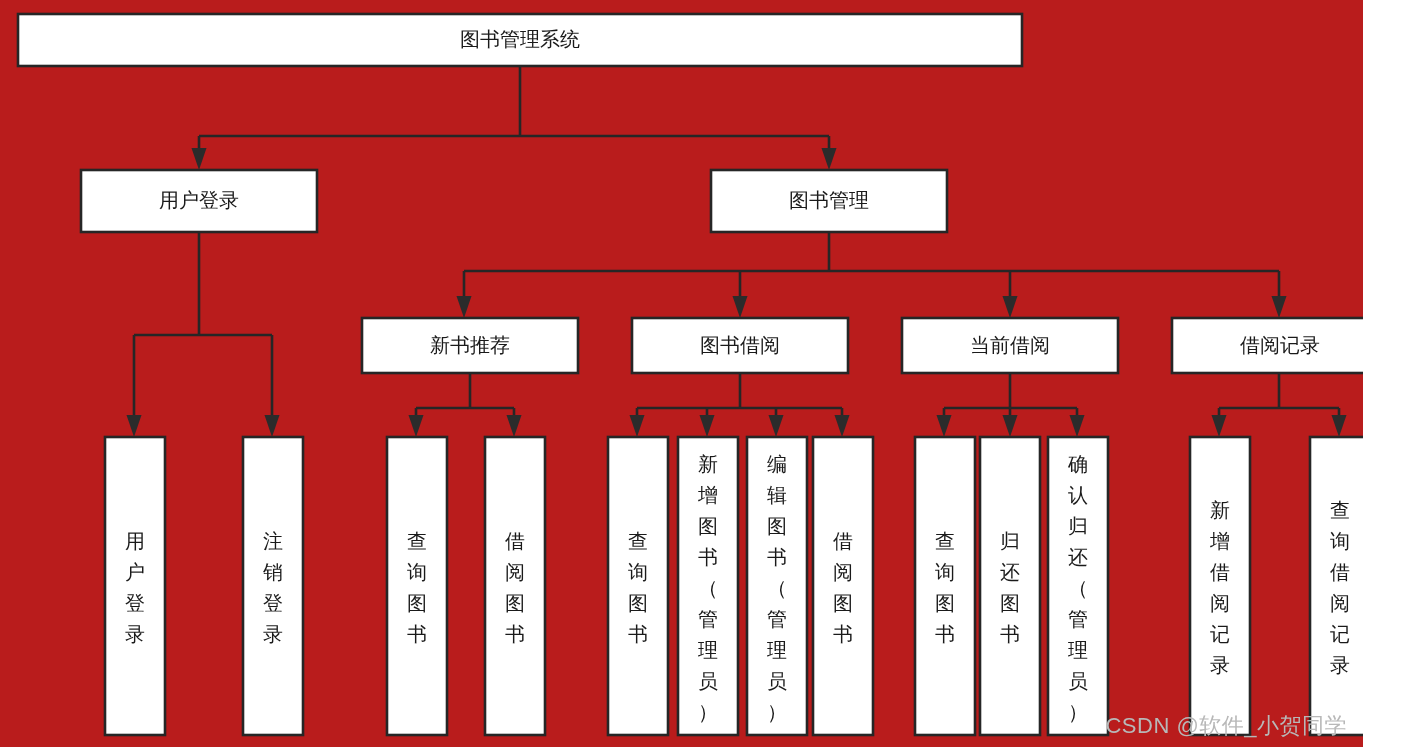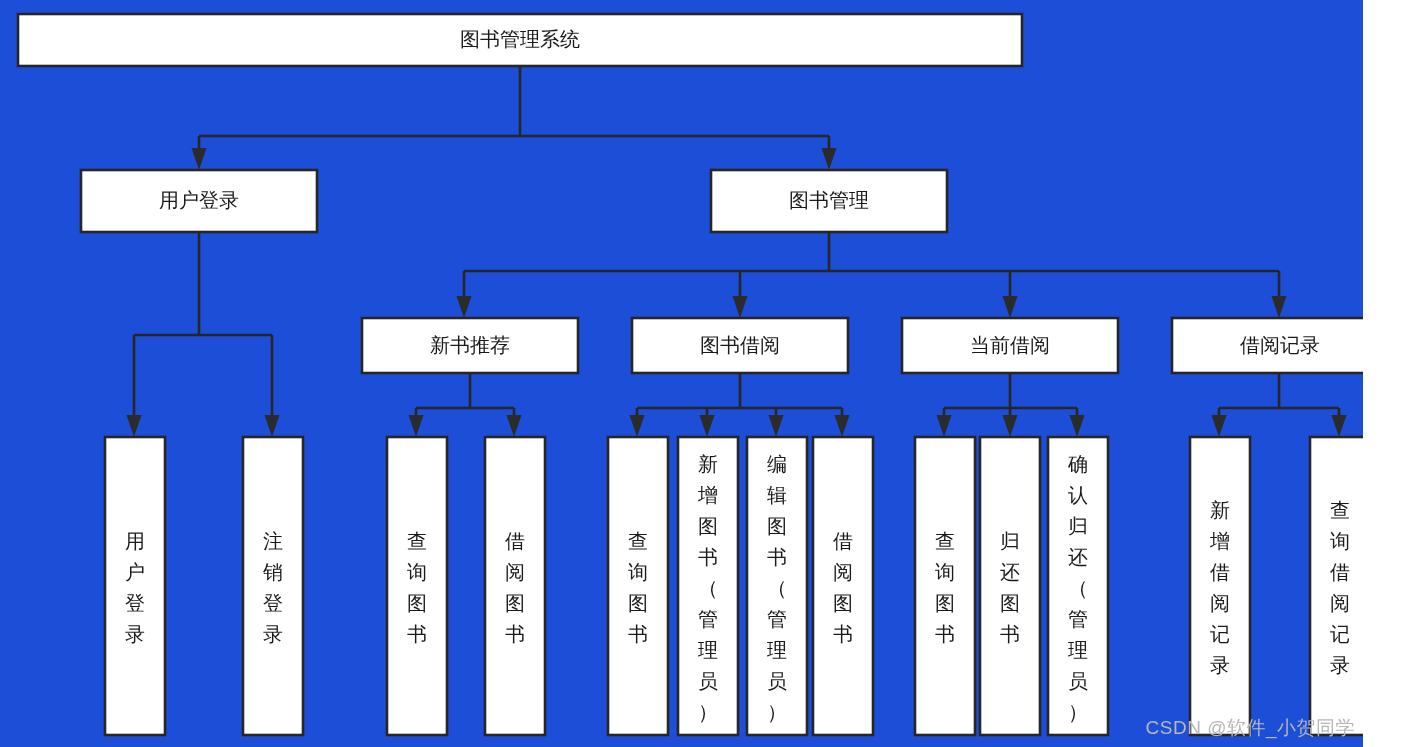--- a/index.html
+++ b/index.html
@@ -7,21 +7,21 @@
     padding: 0;
     background: #ffffff;
   }
   body {
     font-family: "Liberation Sans", "DejaVu Sans", sans-serif;
   }
   #diagram-root {
     position: relative;
     width: 1363px;
     height: 747px;
-    background: #1d4ed8;
+    background: #b91c1c;
     overflow: hidden;
   }
   svg#flow-svg {
     position: absolute;
     left: 0;
     top: 0;
     width: 1405px;
     height: 747px;
     display: block;
   }
@@ -50,24 +50,24 @@
   }
   .node-label-vertical {
     font-family: "Liberation Sans", "DejaVu Sans", sans-serif;
     fill: #1a1a1a;
     font-size: 20px;
     text-anchor: middle;
     white-space: pre;
   }
   .watermark {
     position: absolute;
-    right: 8px;
+    right: 16px;
     bottom: 6px;
     font-family: "Liberation Sans", "DejaVu Sans", sans-serif;
-    font-size: 19px;
+    font-size: 22px;
     color: #b8b8b8;
     letter-spacing: 0.5px;
     user-select: none;
     pointer-events: none;
   }
 </style>
 </head>
 <body>
 
 <div id="diagram-root">

